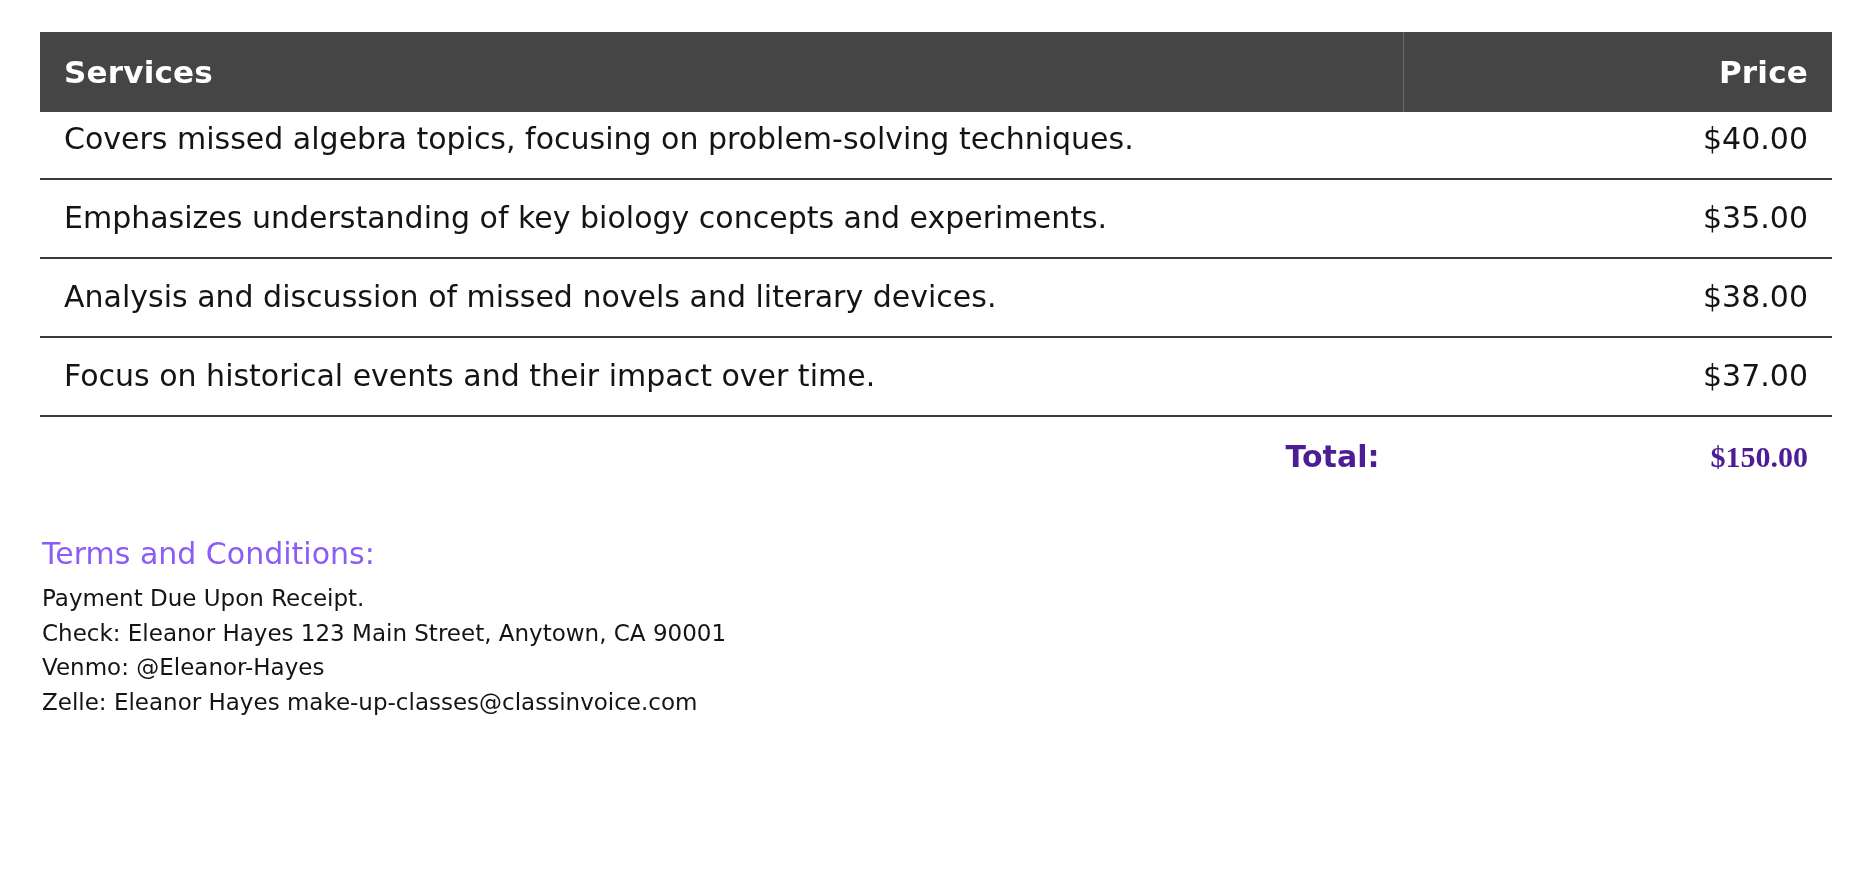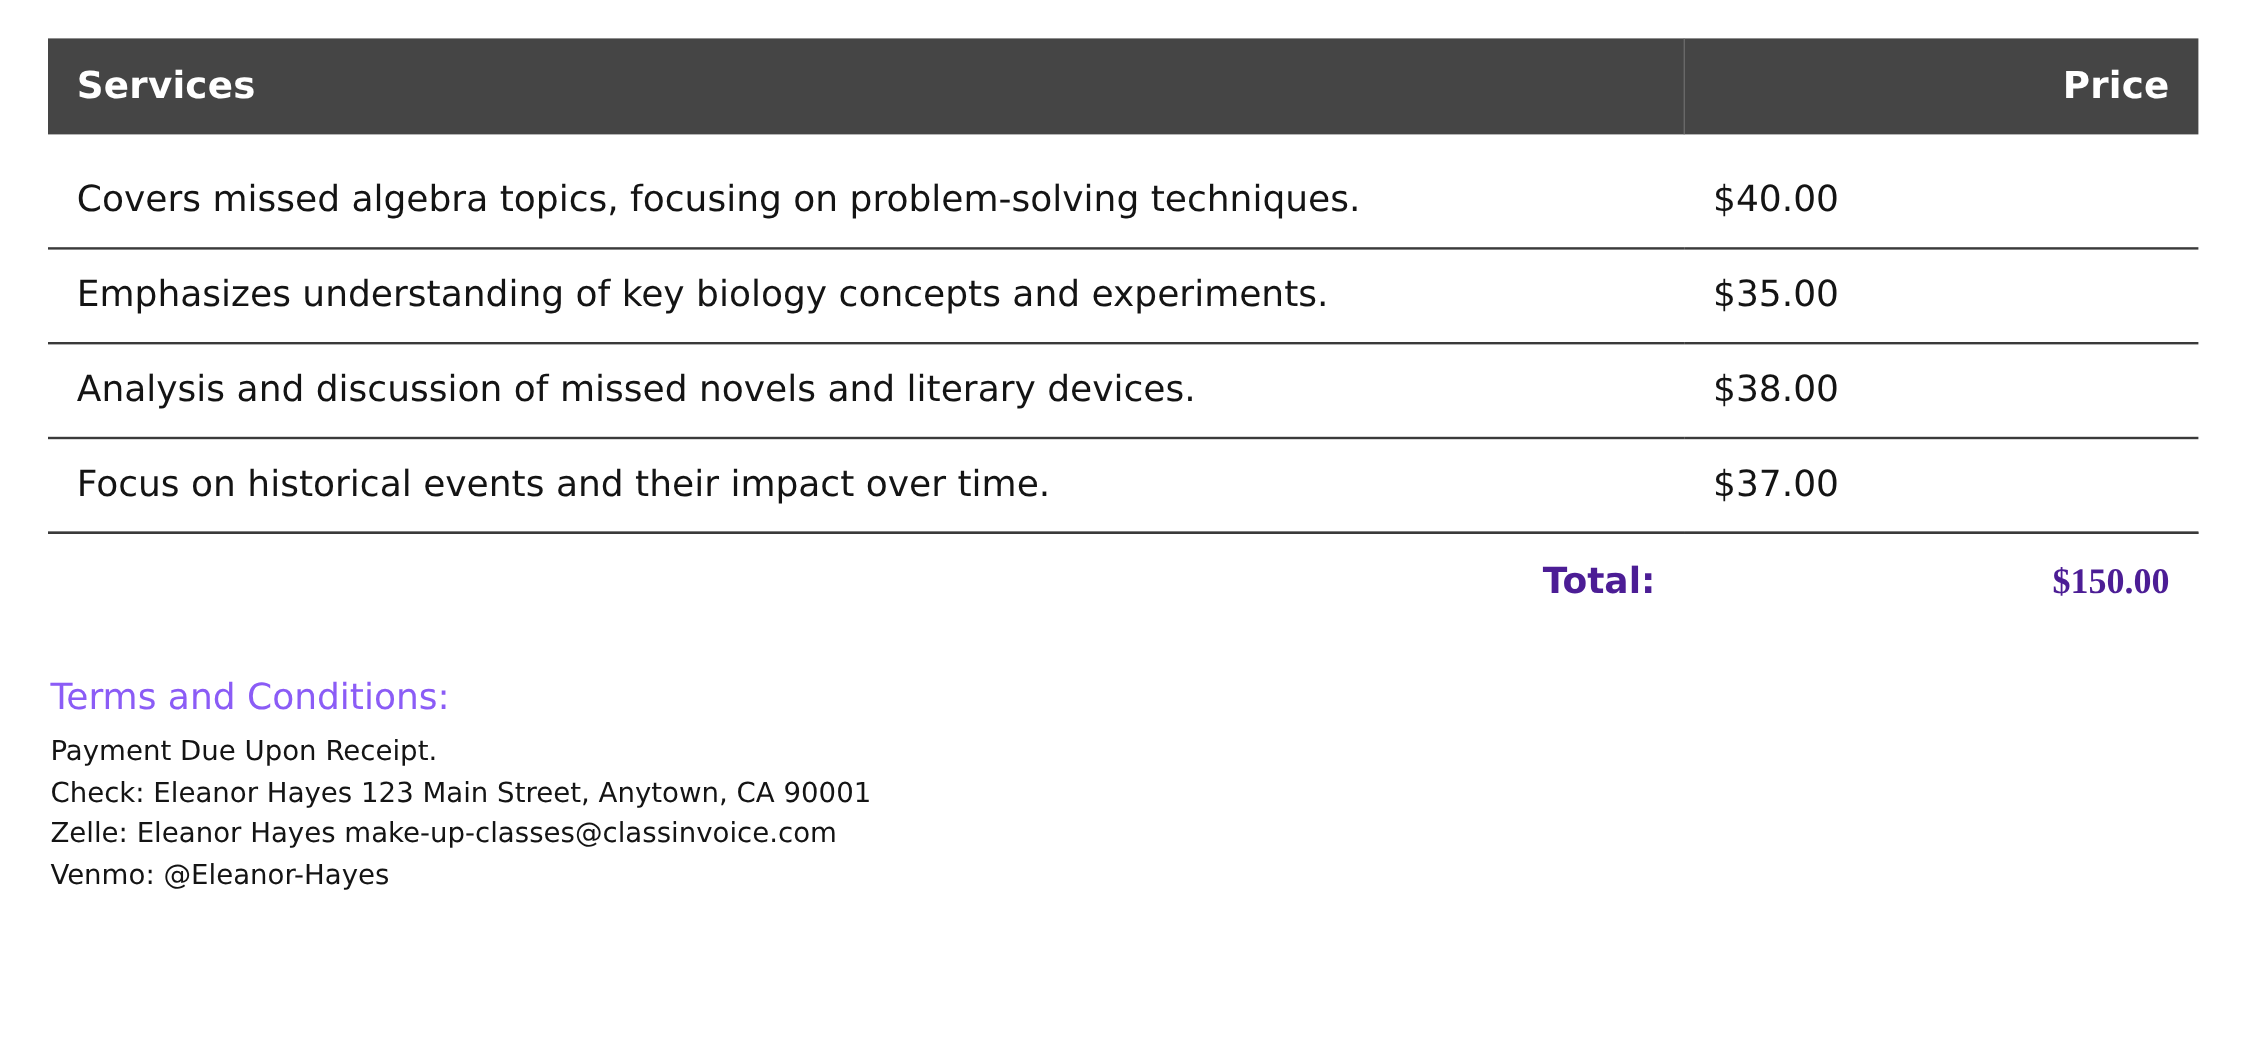--- a/index.html
+++ b/index.html
@@ -41,23 +41,24 @@
     width: 380px;
   }
   .invoice-table tbody td {
     font-size: 30px;
     padding: 20px 24px 22px 24px;
     border-bottom: 2px solid #3a3a3a;
     color: #141414;
     vertical-align: middle;
   }
   .invoice-table tbody tr:first-child td {
-    padding-top: 37px;
+    padding-top: 9px;
   }
   .invoice-table tbody td.price-cell {
+    text-align: right;
     white-space: nowrap;
   }
   .invoice-table tfoot td {
     font-size: 30px;
     font-weight: bold;
     padding: 22px 24px 10px 24px;
     border: none;
     color: #4c1d95;
   }
   .invoice-table tfoot td.total-label {
@@ -120,17 +121,17 @@
         <td class="total-label">Total:</td>
         <td class="total-value">$150.00</td>
       </tr>
     </tfoot>
   </table>
 
   <div class="terms">
     <div class="terms-title">Terms and Conditions:</div>
     <div class="terms-line">Payment Due Upon Receipt.</div>
     <div class="terms-line">Check: Eleanor Hayes 123 Main Street, Anytown, CA 90001</div>
+    <div class="terms-line">Venmo: @Eleanor-Hayes</div>
     <div class="terms-line">Zelle: Eleanor Hayes make-up-classes@classinvoice.com</div>
-    <div class="terms-line">Venmo: @Eleanor-Hayes</div>
   </div>
 
 </div>
 
 </body></html>

